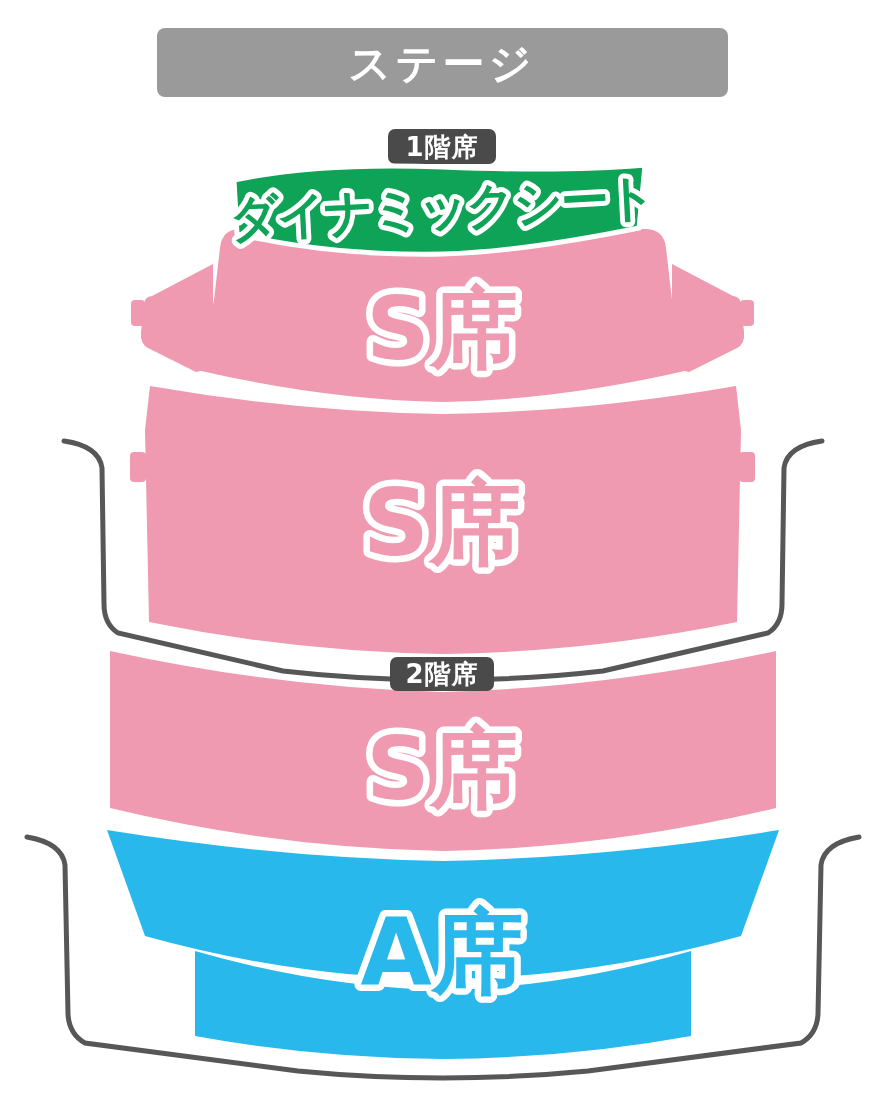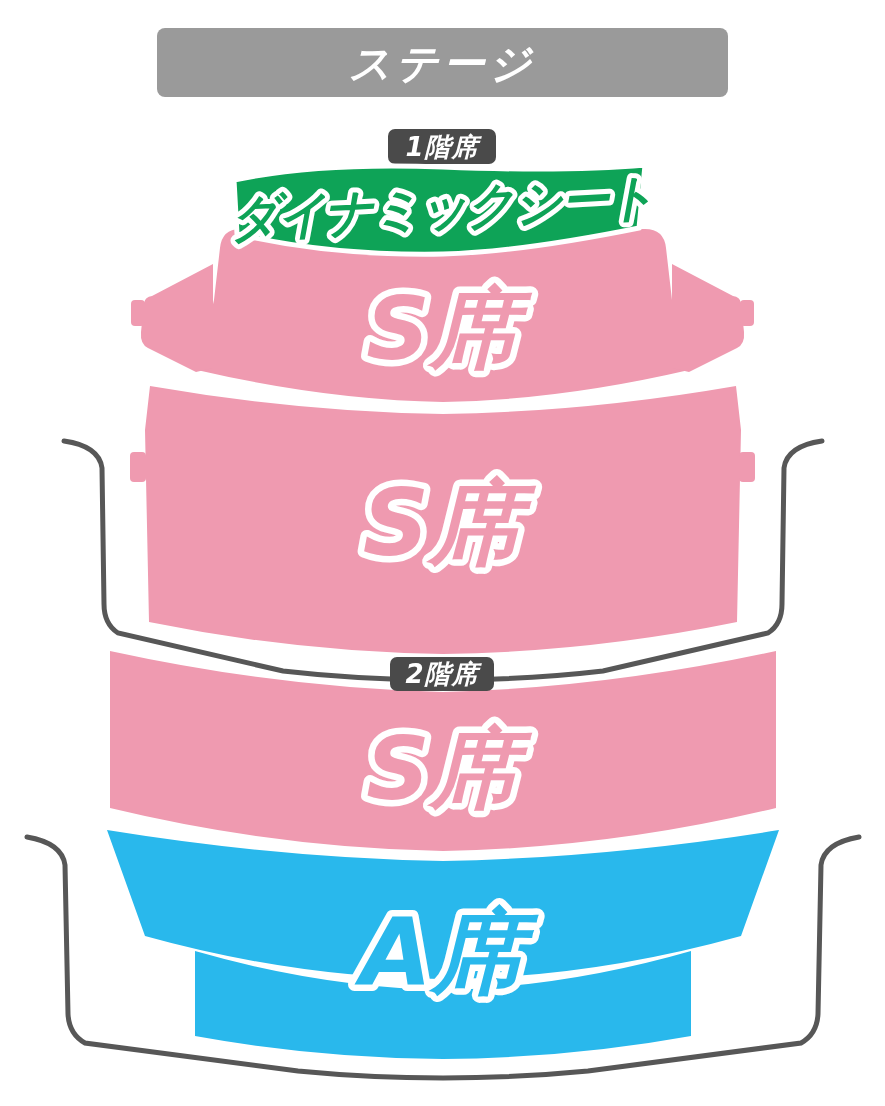--- a/index.html
+++ b/index.html
@@ -1,17 +1,17 @@
 <!DOCTYPE html>
 <html><head>
 <meta charset="utf-8">
 <style>
   html,body{margin:0;padding:0;background:#fff;}
   .canvas{position:relative;width:885px;height:1106px;background:#fff;overflow:hidden;
-          font-family:"DejaVu Sans",sans-serif;font-style:italic;}
+          font-family:"DejaVu Sans",sans-serif;}
   svg{position:absolute;left:0;top:0;}
   text{font-family:"DejaVu Sans",sans-serif;font-weight:bold;}
   .stage-text{font-size:42px;fill:#ffffff;letter-spacing:4px;}
   .badge-text{font-size:26px;fill:#ffffff;letter-spacing:1px;}
   .seat-label{paint-order:stroke;stroke:#ffffff;stroke-linejoin:round;stroke-linecap:round;}
   .seat-label-lg{font-size:92px;stroke-width:13px;}
   .seat-label-md{font-size:88px;stroke-width:13px;}
   .dyn-label{font-size:50px;stroke-width:10px;letter-spacing:-2px;}
 </style>
 </head>

